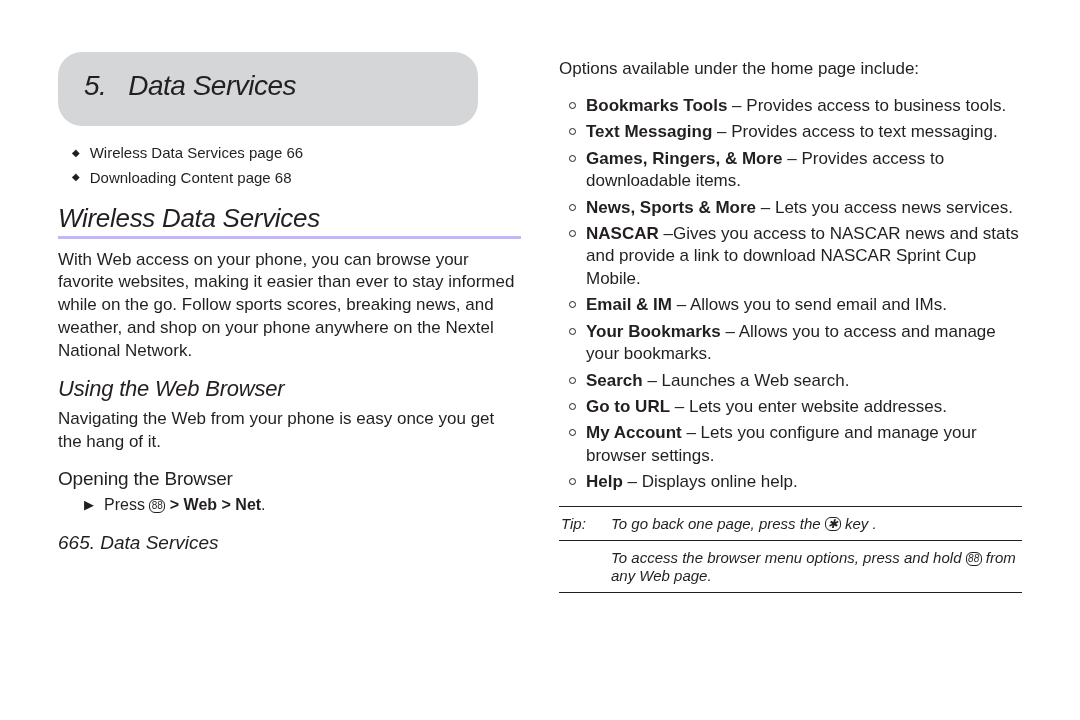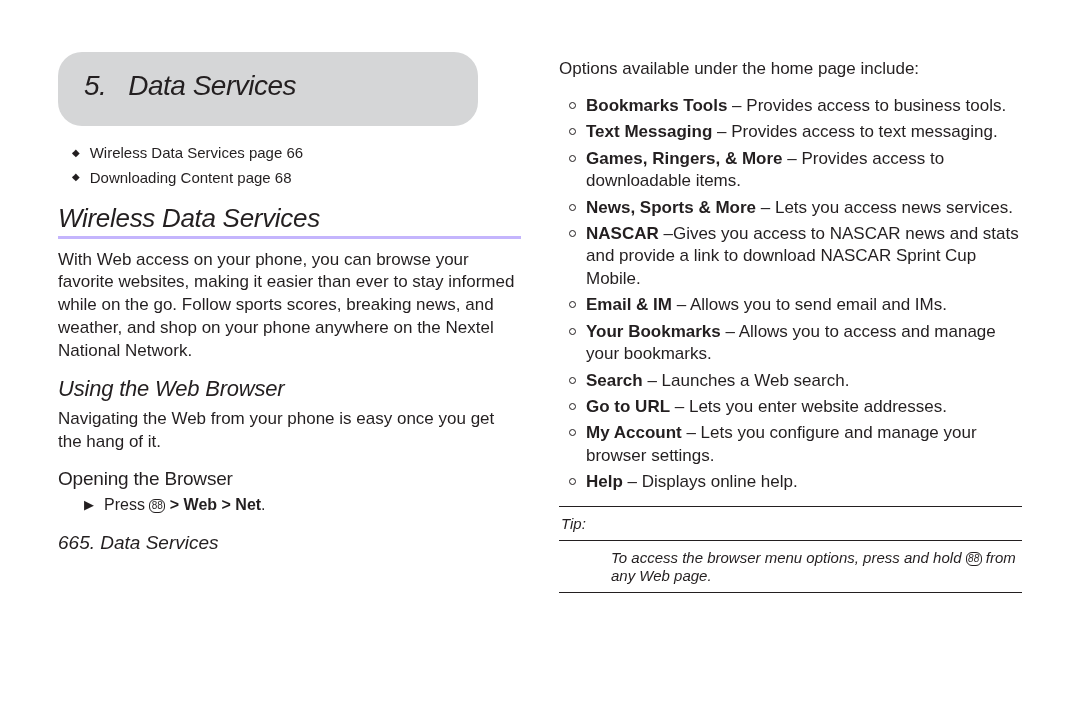--- a/index.html
+++ b/index.html
@@ -131,20 +131,23 @@
           </div>
         <div class="opt">
             <span class="dot"></span>
             <span class="txt"><b>Help</b><span> – Displays online help.</span></span>
           </div>
       </div>
 
       <div class="tipbox">
         <div class="trow">
           <span class="tip-label">Tip:</span>
+          <span class="tip-body">
+            <span>To go back one page, press the </span><span class="keycap star">✱</span><span> key .</span>
+          </span>
         </div>
         <hr>
         <div class="trow">
           <span class="tip-label">&nbsp;</span>
           <span class="tip-body">
             <span>To access the browser menu options, press and hold </span><span class="keycap">88</span><span> from any Web page.</span>
           </span>
         </div>
       </div>
     </div>

